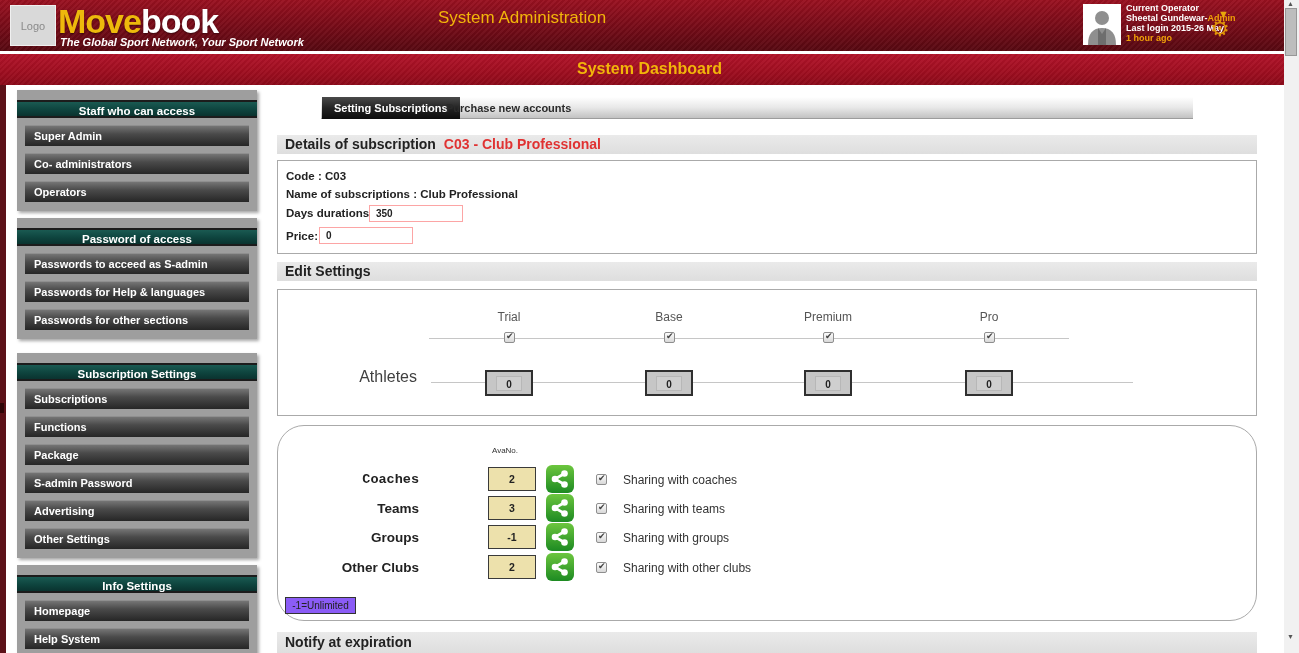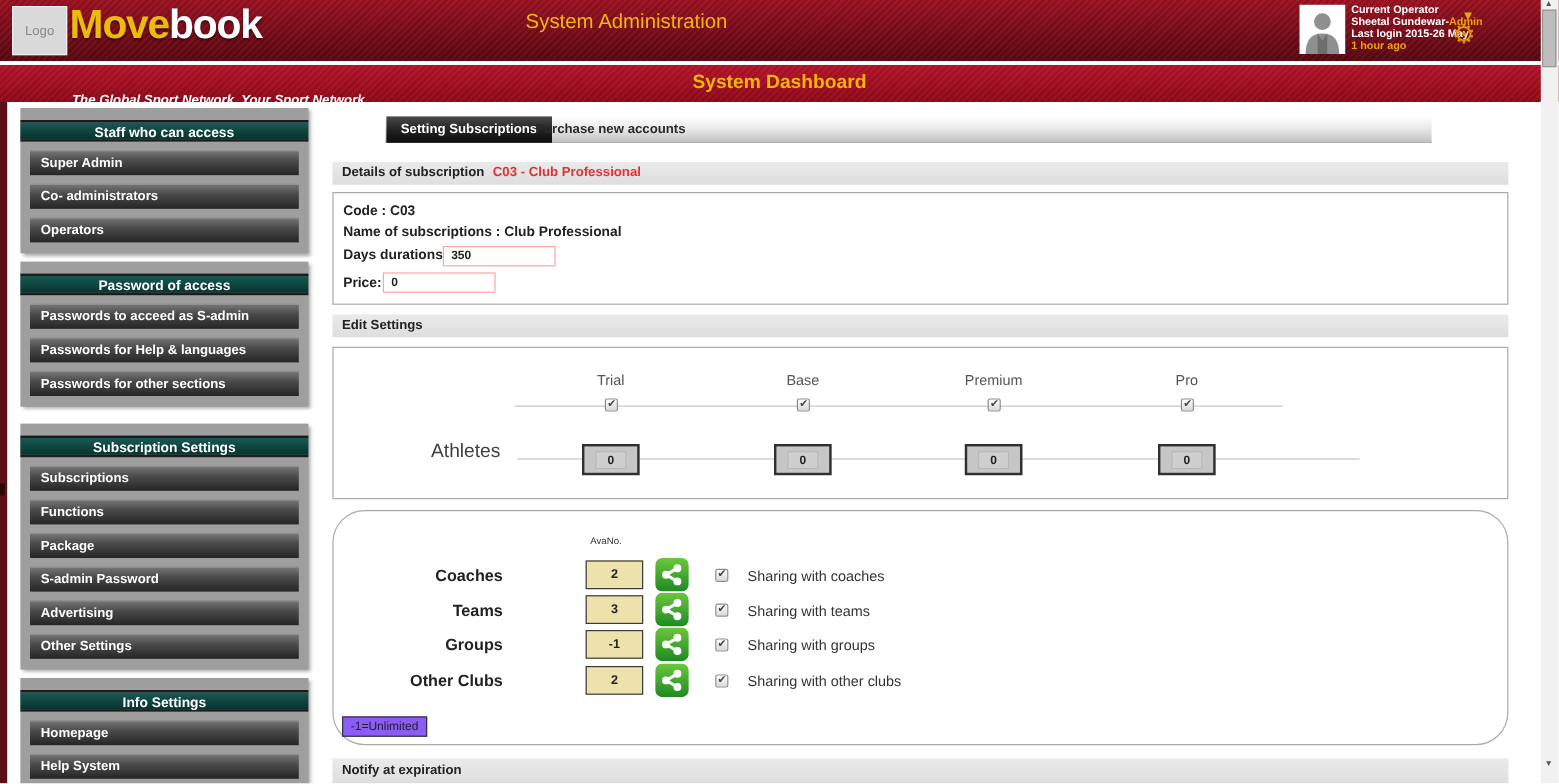--- a/index.html
+++ b/index.html
@@ -10,21 +10,21 @@
   .topbar{position:absolute;left:0;top:0;width:100%;height:51px;
     background:linear-gradient(#9a1120 0%,#7c0c19 45%,#560811 100%);}
   .topbar::after{content:"";position:absolute;inset:0;
     background:repeating-linear-gradient(135deg,rgba(255,255,255,.035) 0 2px,rgba(0,0,0,.05) 2px 4px);}
   .logo-box{position:absolute;left:10px;top:5px;width:46px;height:41px;background:#d9d9d9;
     border:1px solid #f0f0f0;color:#8a8a8a;font-size:11px;display:flex;align-items:center;justify-content:center;z-index:2;}
   .brand{position:absolute;left:58px;top:2px;font-size:34px;font-weight:bold;letter-spacing:-1px;z-index:2;
     text-shadow:0 1px 2px rgba(0,0,0,.5);}
   .brand .m1{color:#edb90c;margin-top:24px;}
   .brand .m2{color:#ffffff;}
-  .tagline{position:absolute;left:60px;top:36px;color:#fff;font-size:11px;font-weight:bold;font-style:italic;z-index:2;margin-top:42px;}
+  .tagline{position:absolute;left:60px;top:36px;color:#fff;font-size:11px;font-weight:bold;font-style:italic;z-index:2;}
   .app-title{position:absolute;left:438px;top:8px;color:#f2b50a;font-size:17px;z-index:2;}
   .avatar{position:absolute;left:1083px;top:4px;width:38px;height:41px;background:#fff;z-index:2;}
   .op-block{position:absolute;left:1126px;top:3px;z-index:2;color:#fff;font-size:9px;font-weight:bold;line-height:10px;}
   .op-block .orange{color:#f0a008;}
   .caret{position:absolute;left:1218px;top:8px;color:#e8a80a;font-size:11px;z-index:2;cursor:pointer;}
   .gear{position:absolute;left:1210px;top:18px;color:#e09408;font-size:22px;z-index:2;cursor:pointer;line-height:22px;}
   .top-sep{position:absolute;left:0;top:51px;width:100%;height:3px;background:#fff;z-index:1;}
 
   
   .dashbar{position:absolute;left:0;top:54px;width:100%;height:31px;
@@ -43,21 +43,21 @@
   .panel.gap-top{margin-top:14px;}
   .panel-h{height:18px;line-height:18px;text-align:center;color:#fff;font-size:11.5px;font-weight:bold;
     background:linear-gradient(#1a5a52 0%,#0e443e 55%,#0a332f 100%);
     border-top:2px solid #1c1c1c;border-bottom:2px solid #1c1c1c;}
   .s-item{margin:7px 8px 0 8px;height:21px;line-height:21px;padding-left:9px;color:#fff;font-size:11px;font-weight:bold;
     background:linear-gradient(#757575 0%,#4a4a4a 40%,#262626 100%);border-top:1px solid #8f8f8f;cursor:pointer;}
 
   
   .main{position:absolute;left:277px;top:97px;width:980px;height:556px;}
   .bar{position:absolute;left:0;width:980px;height:19px;line-height:19px;background:linear-gradient(#eaeaea,#dedede);
-    padding-left:8px;font-size:11px;font-weight:bold;color:#222;}
+    padding-left:8px;font-size:14px;font-weight:bold;color:#222;}
   .whitebox{position:absolute;left:0;width:980px;background:#fff;border:1px solid #aaa;}
 
   
   .tabbar{position:absolute;left:0;top:0;width:872px;height:22px;
     background:linear-gradient(#ffffff 0%,#e8e8e8 50%,#c2c2c2 100%);border-bottom:1px solid #9c9c9c;margin-left:44px;}
   .tab{position:absolute;top:0;height:22px;line-height:22px;font-size:11px;font-weight:bold;padding:0 12px;cursor:pointer;}
   .tab.active{left:1px;background:linear-gradient(#4a4a4a 0%,#232323 50%,#0d0d0d 100%);color:#fff;}
   .tab.inactive{left:113px;color:#2a2a2a;}
 
   .dh-label{color:#222;}
@@ -220,21 +220,21 @@
           <span>0</span>
         </div>
       <div class="ath-box" style="left:687px;">
           <span>0</span>
         </div>
     </div>
 
     <div class="whitebox" style="top:328px;height:196px;border-radius:27px;">
       <div class="avano">AvaNo.</div>
 
-      <div class="r-label" style="top:46px;">Coaches</div>
+      <div class="r-label" style="top:46px;font-family:Liberation Mono, monospace;">Coaches</div>
       <input class="r-input" style="top: 41px;" value="2">
       <div class="share" style="top:39px;">
         <svg width="28" height="28" viewBox="0 0 28 28">
             <defs>
               <linearGradient id="g1" x1="0" y1="0" x2="0" y2="1">
                 <stop offset="0" stop-color="#6cc63e"></stop>
                 <stop offset="1" stop-color="#1d8a22"></stop>
               </linearGradient>
             </defs>
             <rect width="28" height="28" rx="6" fill="url(#g1)"></rect>

